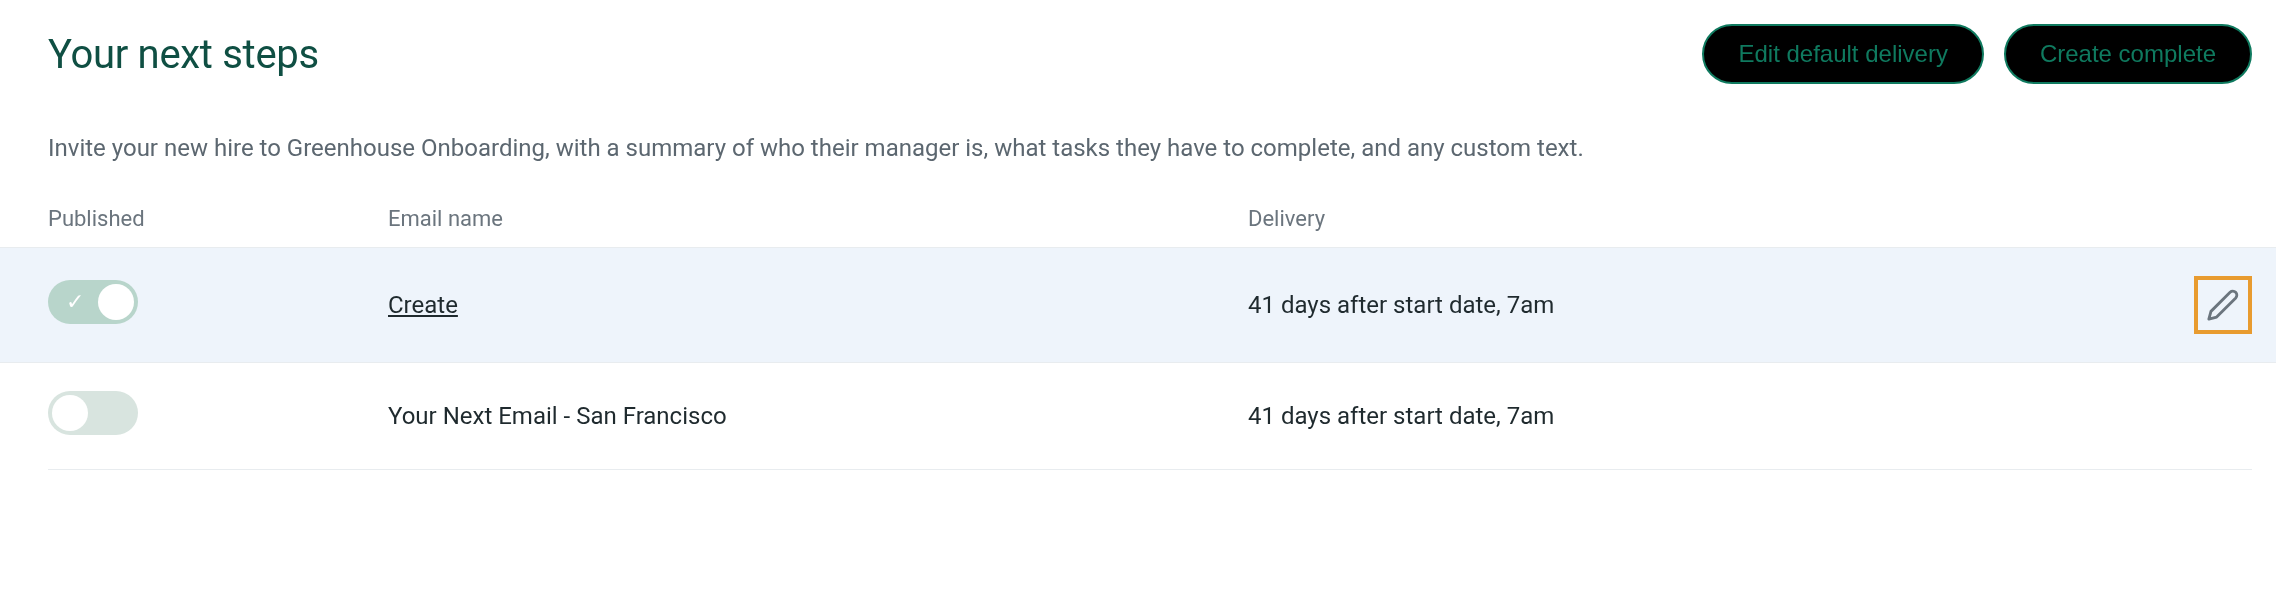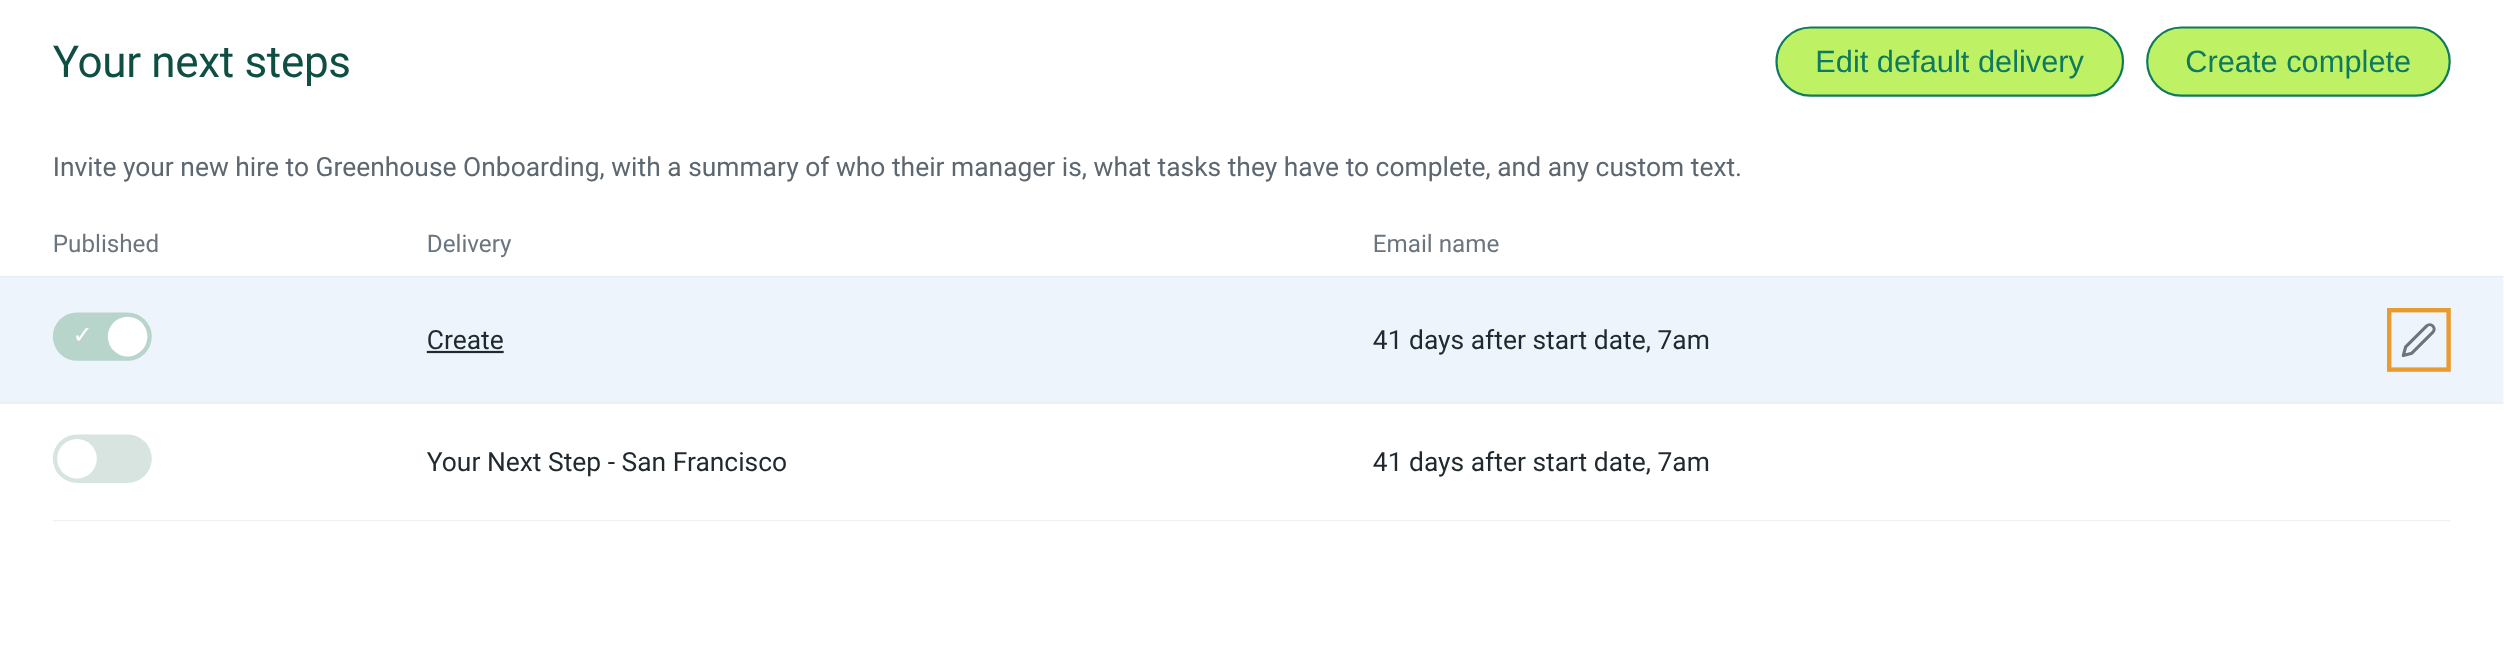--- a/index.html
+++ b/index.html
@@ -7,43 +7,43 @@
       margin: 0;
       padding: 0;
     }
     body {
       font-family: -apple-system, BlinkMacSystemFont, "Segoe UI", Roboto, Helvetica, Arial, sans-serif;
       background: #ffffff;
       color: #1a1a1a;
       width: 2276px;
     }
     .container {
-      padding: 24px 48px 0 48px;
+      padding: 24px 24px 0 48px;
     }
     .header {
       display: flex;
       justify-content: space-between;
       align-items: center;
       margin-bottom: 48px;
     }
     .page-title {
       font-size: 40px;
       font-weight: 400;
       color: #0f4f43;
       letter-spacing: -0.3px;
     }
     .actions {
       display: flex;
       gap: 20px;
     }
     .btn-outline {
       border: 2px solid #0f7a5f;
-      background: #bef264;
+      background: #000000;
       color: #0f7a5f;
-      font-size: 28px;
+      font-size: 24px;
       font-weight: 400;
       padding: 14px 34px;
       border-radius: 34px;
       cursor: pointer;
     }
     .description {
       color: #5c6770;
       font-size: 24px;
       margin-bottom: 40px;
       line-height: 1.4;
@@ -153,22 +153,22 @@
       <button class="btn-outline">Edit default delivery</button>
       <button class="btn-outline">Create complete</button>
     </div>
   </div>
 
   <p class="description">Invite your new hire to Greenhouse Onboarding, with a summary of who their manager is, what tasks they have to complete, and any custom text.</p>
 
   <div class="table">
     <div class="thead">
       <div class="th col-published">Published</div>
+      <div class="th col-name">Email name</div>
       <div class="th col-delivery">Delivery</div>
-      <div class="th col-name">Email name</div>
       <div class="th col-action"></div>
     </div>
 
     <div class="row highlight">
       <div class="td col-published">
         <span class="toggle on">
           <span class="check">✓</span>
           <span class="knob"></span>
         </span>
       </div>
@@ -182,19 +182,19 @@
         </span>
       </div>
     </div>
 
     <div class="row">
       <div class="td col-published">
         <span class="toggle off">
           <span class="knob"></span>
         </span>
       </div>
-      <div class="td col-name">Your Next Step - San Francisco</div>
+      <div class="td col-name">Your Next Email - San Francisco</div>
       <div class="td col-delivery">41 days after start date, 7am</div>
       <div class="td col-action"></div>
     </div>
 
   </div>
 </div>
 
 </body></html>

